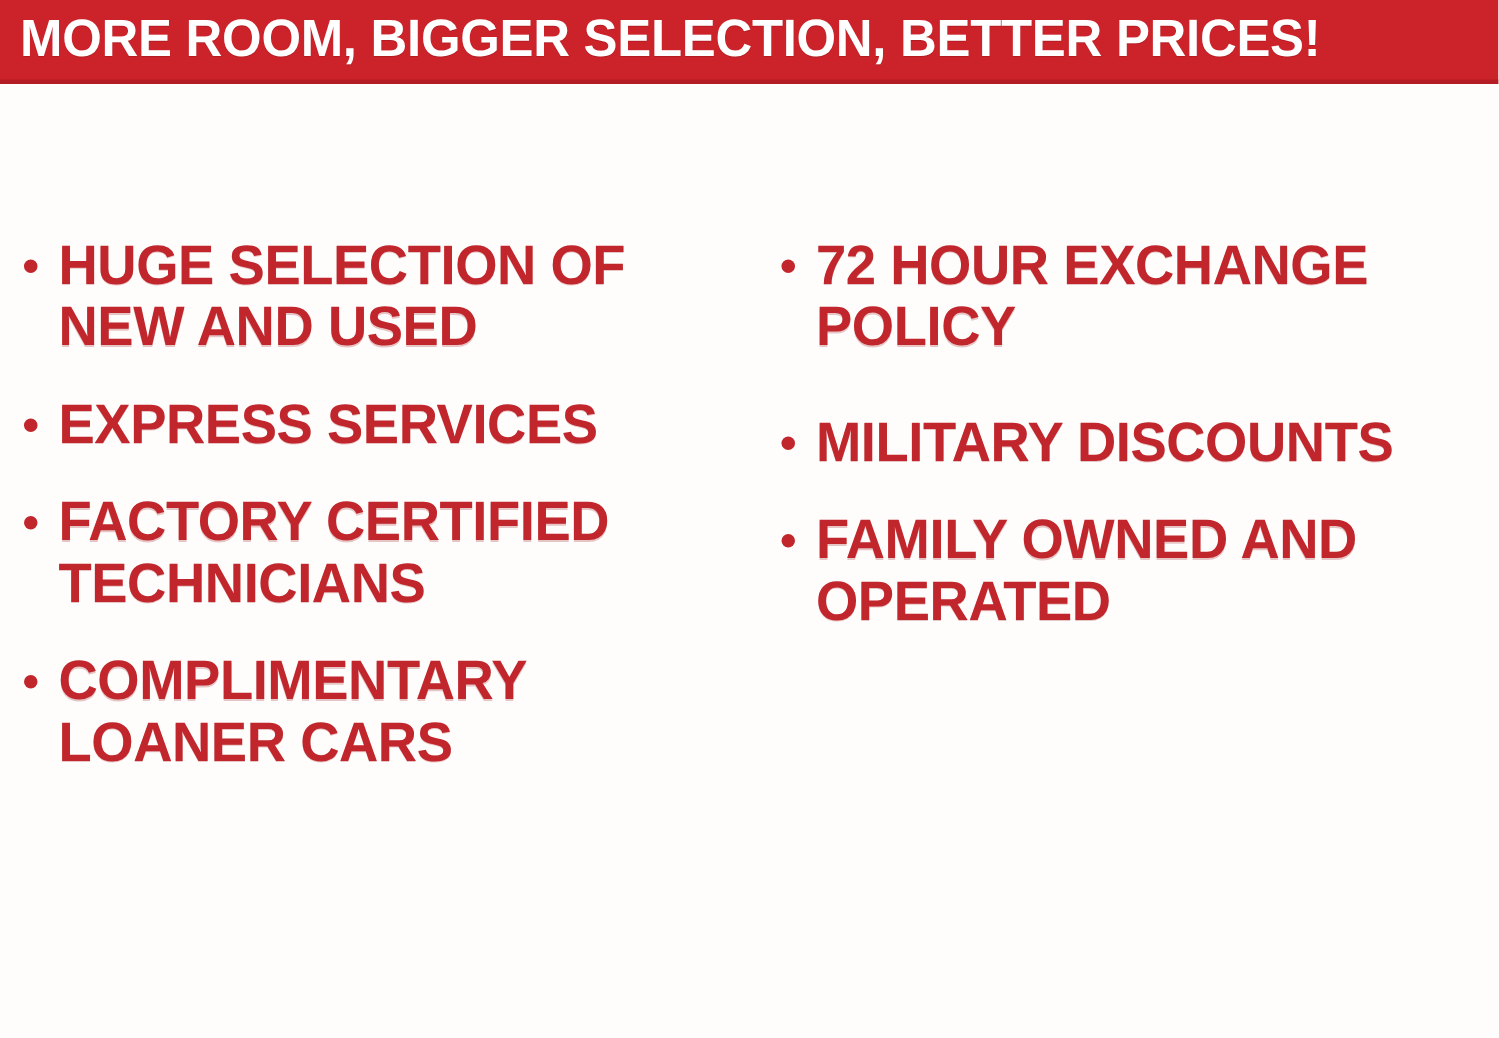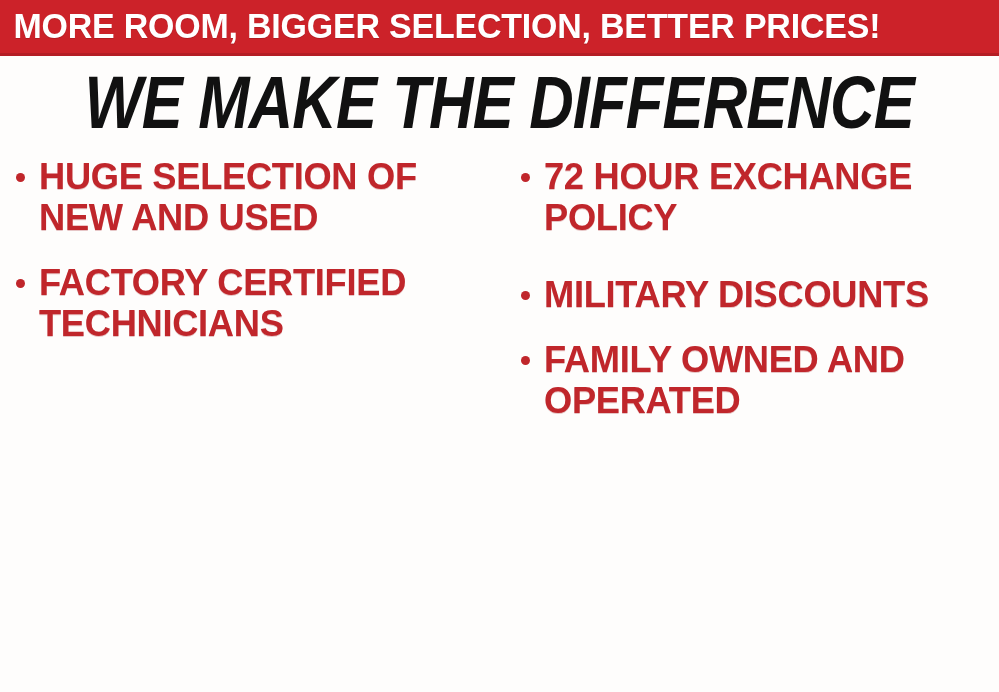--- a/index.html
+++ b/index.html
@@ -130,34 +130,39 @@
 </style>
 </head>
 <body>
 
 <div id="ad-root">
 
   <div class="top-banner">
     <div class="top-banner-text">MORE ROOM, BIGGER SELECTION, BETTER PRICES!</div>
   </div>
 
-  <div class="headline-wrap">
-    <div class="headline">WE MAKE THE DIFFERENCE</div>
-  </div>
 
   <div class="columns">
 
     <div class="col col-left">
       <div class="bullet-item">
         <span class="bullet-dot"></span>
         <span class="bullet-text">HUGE SELECTION OF NEW AND USED</span>
       </div>
       <div class="bullet-item">
         <span class="bullet-dot"></span>
+        <span class="bullet-text">EXPRESS SERVICES</span>
+      </div>
+      <div class="bullet-item">
+        <span class="bullet-dot"></span>
         <span class="bullet-text">FACTORY CERTIFIED TECHNICIANS</span>
+      </div>
+      <div class="bullet-item">
+        <span class="bullet-dot"></span>
+        <span class="bullet-text">COMPLIMENTARY LOANER CARS</span>
       </div>
     </div>
 
     <div class="col col-right">
       <div class="bullet-item">
         <span class="bullet-dot"></span>
         <span class="bullet-text">72 HOUR EXCHANGE POLICY</span>
       </div>
       <div class="bullet-item">
         <span class="bullet-dot"></span>

